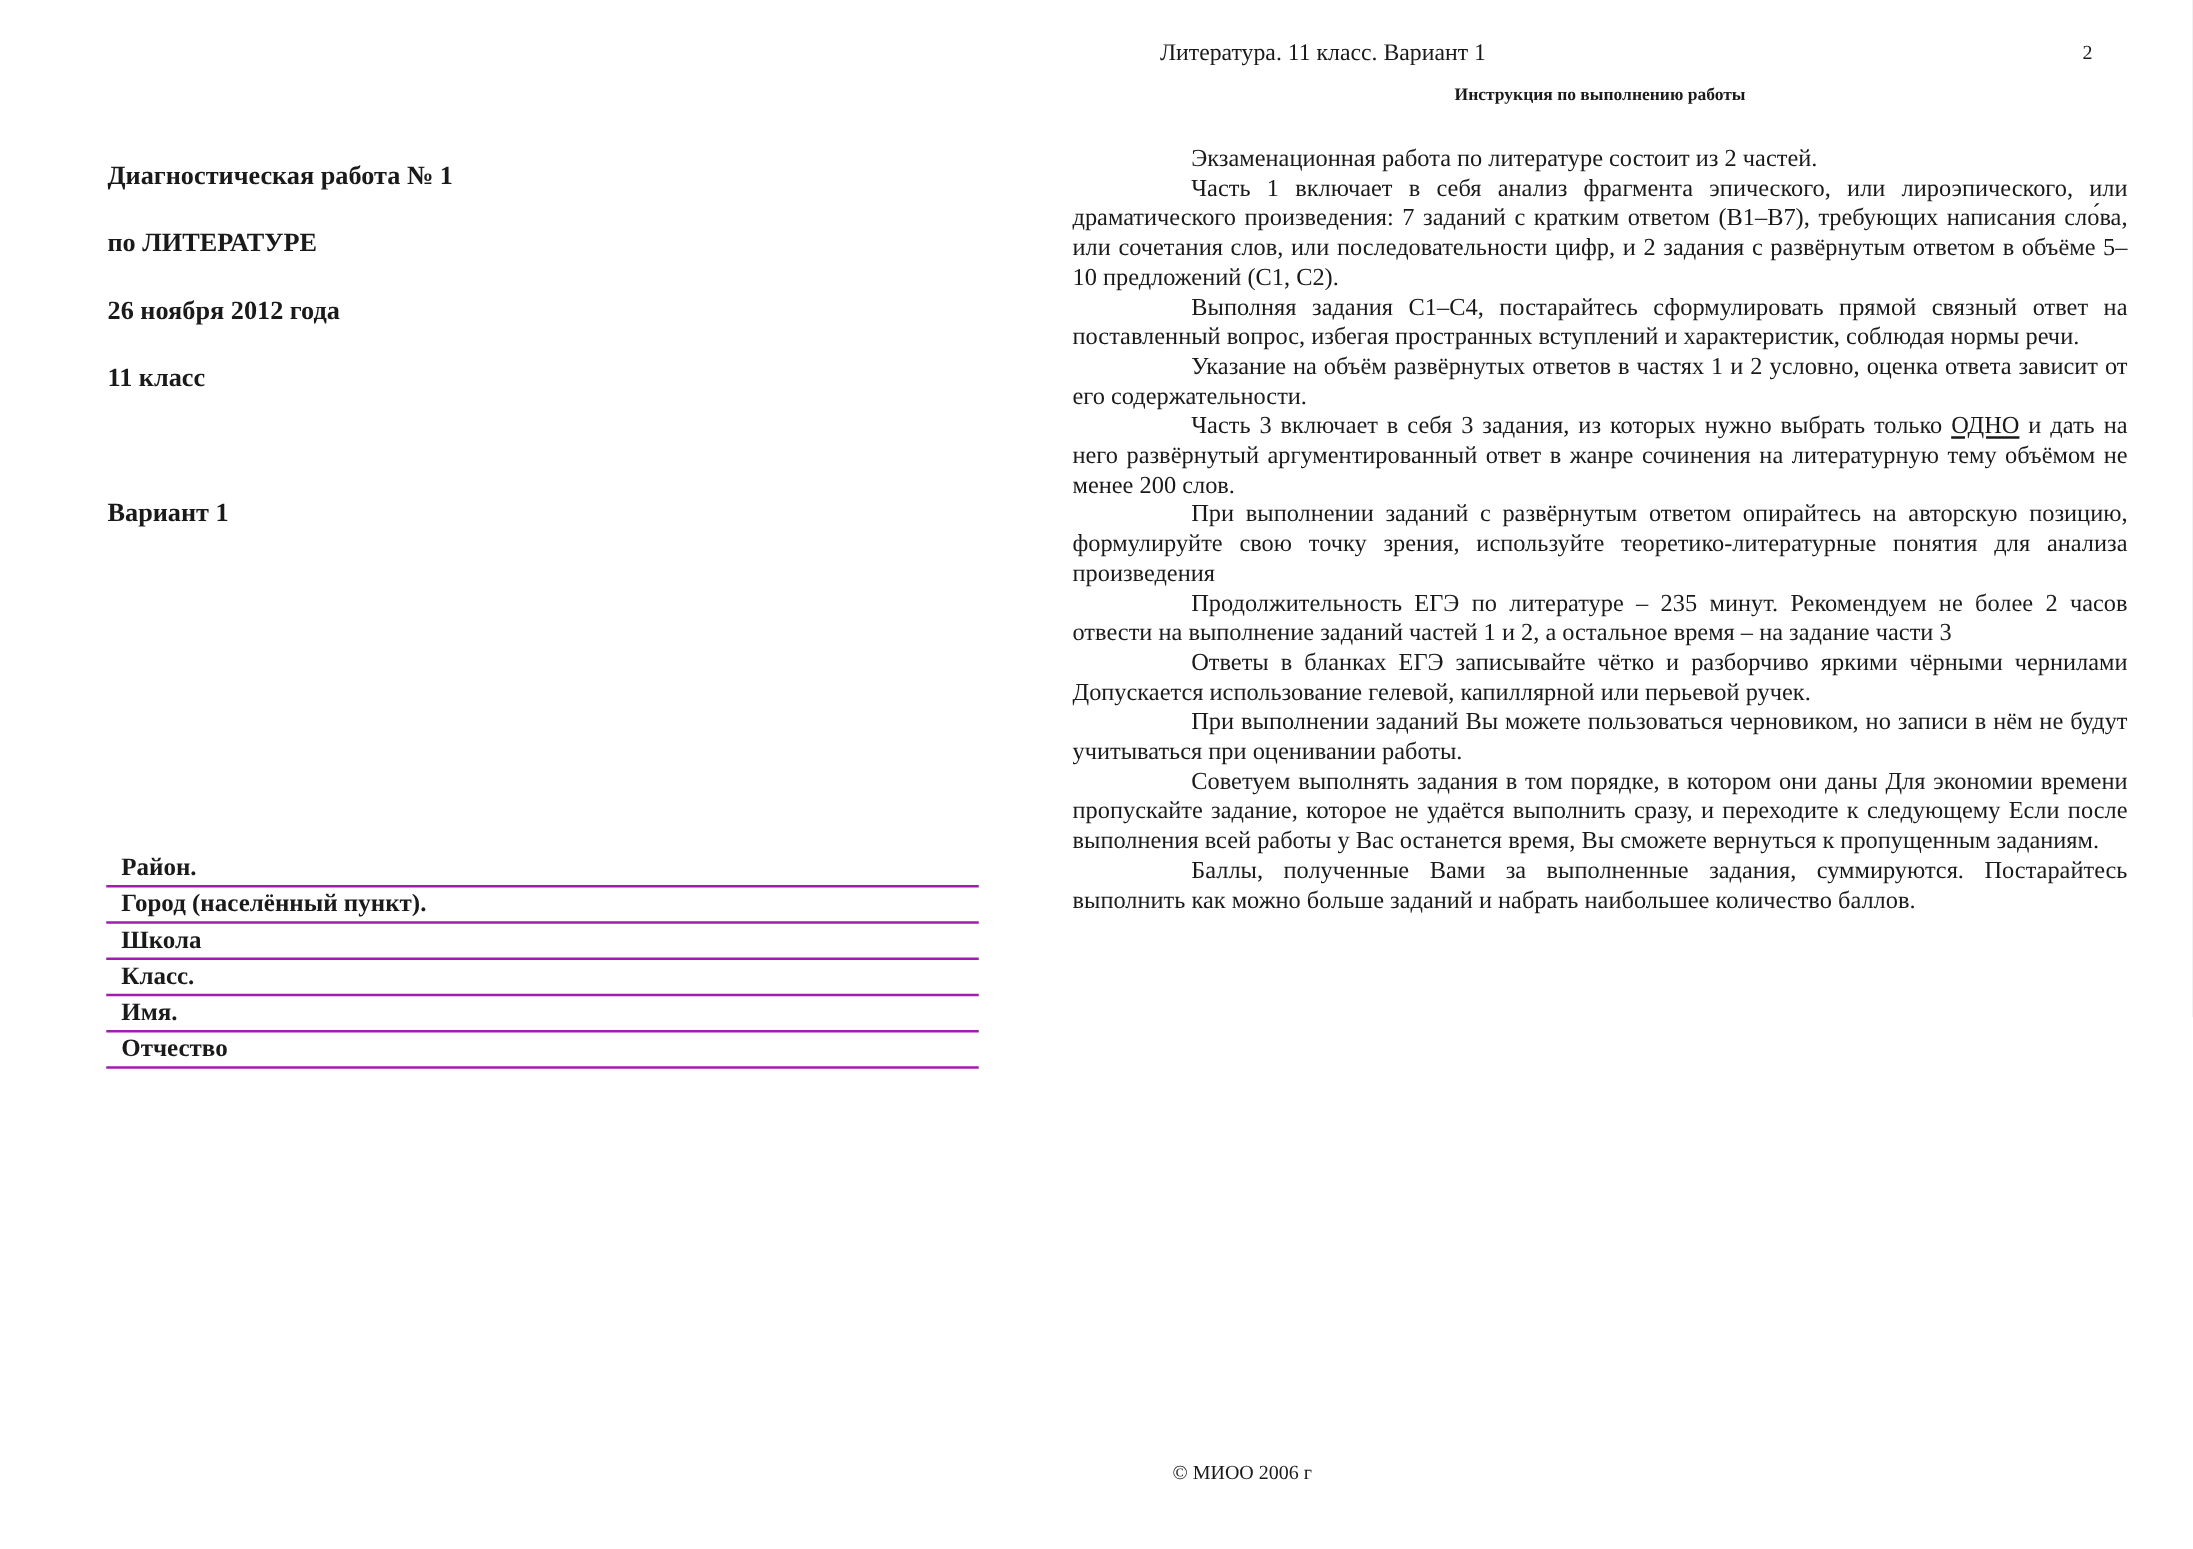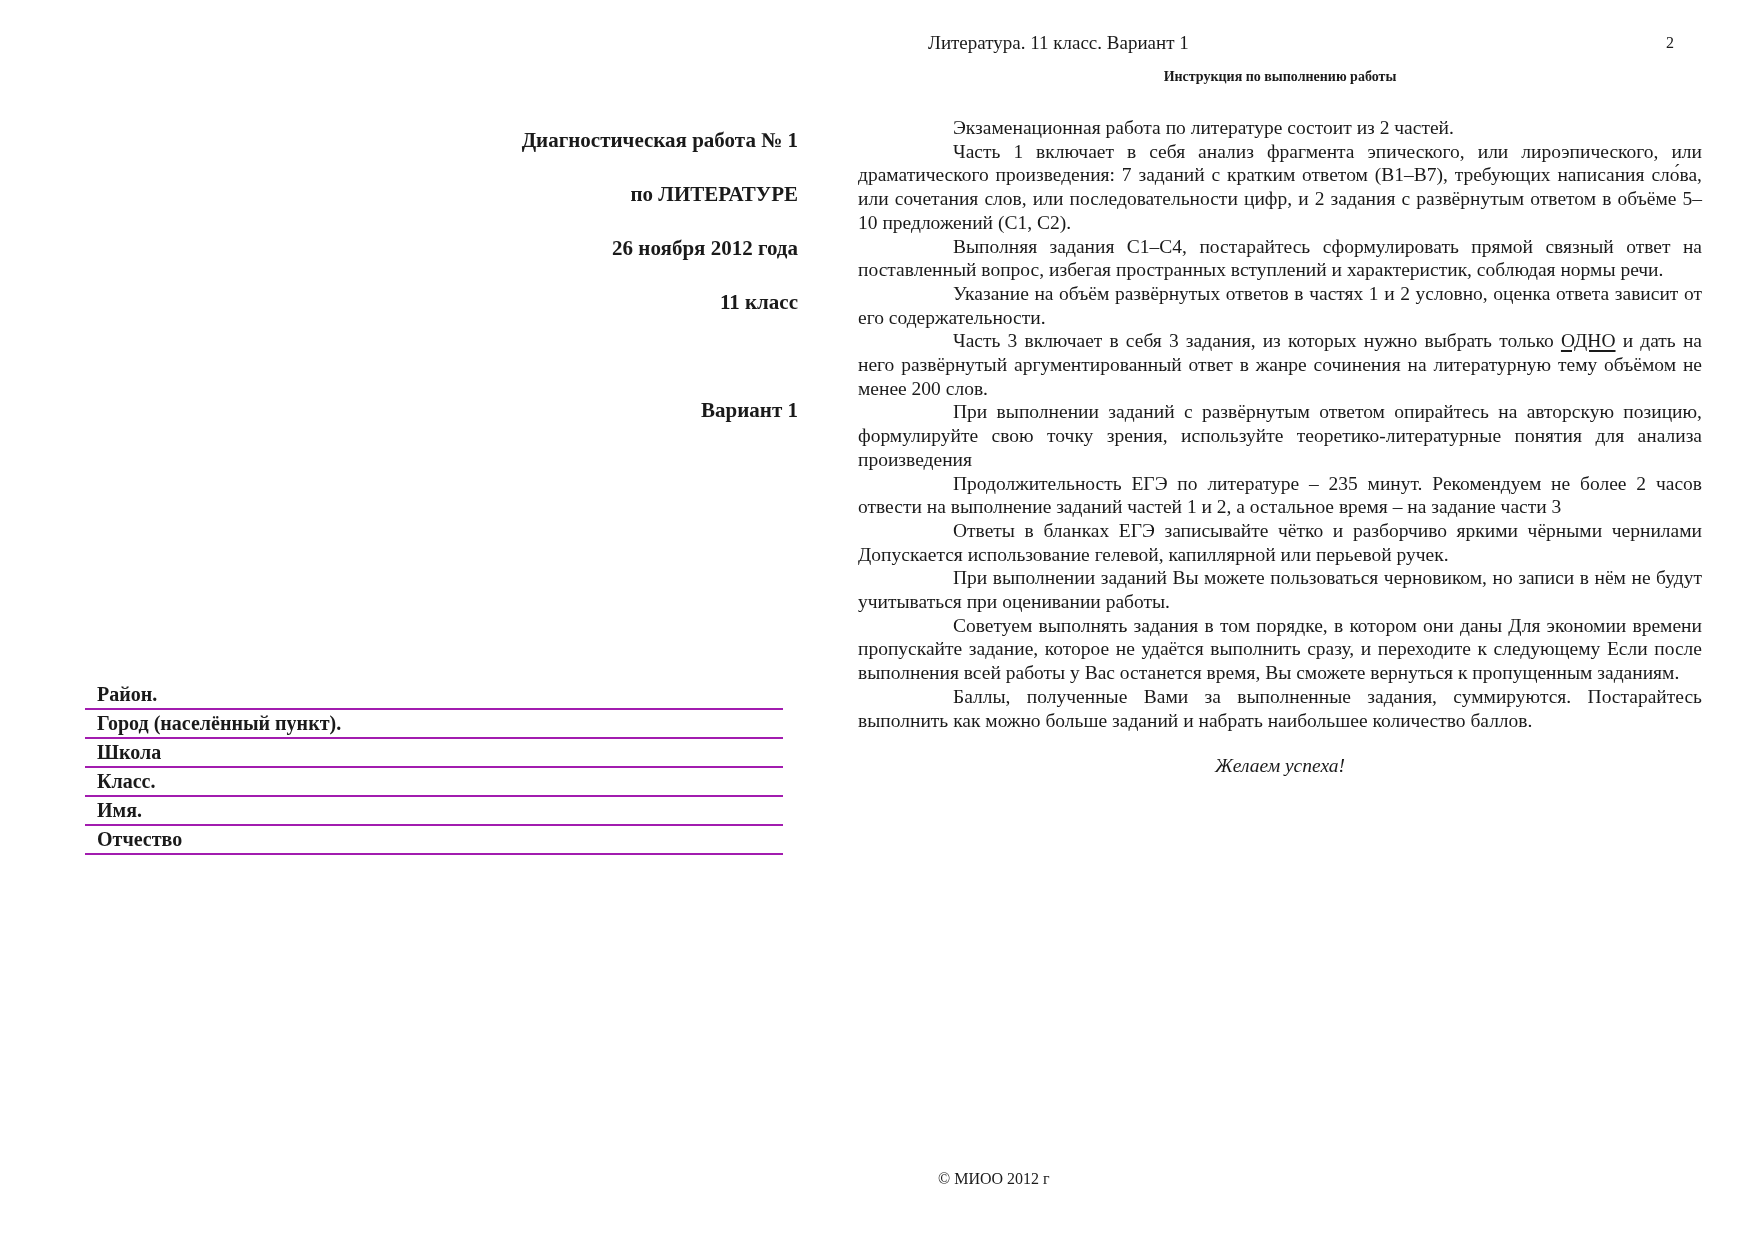--- a/index.html
+++ b/index.html
@@ -10,21 +10,21 @@
     background: #ffffff;
     font-family: "Liberation Serif", serif;
     color: #1a1a1a;
     overflow: hidden;
   }
   
   .lp-title-line {
     position: absolute;
     left: 86px;
     width: 712px;
-    text-align: right;
+    text-align: left;
     font-weight: bold;
     font-size: 21px;
     line-height: 24px;
     white-space: nowrap;
   }
   .form-block {
     position: absolute;
     left: 85px;
     top: 681px;
     width: 698px;
@@ -157,19 +157,18 @@
       <p class="body-p">Выполняя задания С1–С4, постарайтесь сформулировать прямой связный ответ на поставленный вопрос, избегая пространных вступлений и характеристик, соблюдая нормы речи.</p>
       <p class="body-p">Указание на объём развёрнутых ответов в частях 1 и 2 условно, оценка ответа зависит от его содержательности.</p>
       <p class="body-p"><span>Часть 3 включает в себя 3 задания, из которых нужно выбрать только </span><span class="u">ОДНО</span><span> и дать на него развёрнутый аргументированный ответ в жанре сочинения на литературную тему объёмом не менее 200 слов.</span></p>
       <p class="body-p">При выполнении заданий с развёрнутым ответом опирайтесь на авторскую позицию, формулируйте свою точку зрения, используйте теоретико-литературные понятия для анализа произведения</p>
       <p class="body-p">Продолжительность ЕГЭ по литературе – 235 минут. Рекомендуем не более 2 часов отвести на выполнение заданий частей 1 и 2, а остальное время – на задание части 3</p>
       <p class="body-p">Ответы в бланках ЕГЭ записывайте чётко и разборчиво яркими чёрными чернилами Допускается использование гелевой, капиллярной или перьевой ручек.</p>
       <p class="body-p">При выполнении заданий Вы можете пользоваться черновиком, но записи в нём не будут учитываться при оценивании работы.</p>
       <p class="body-p">Советуем выполнять задания в том порядке, в котором они даны Для экономии времени пропускайте задание, которое не удаётся выполнить сразу, и переходите к следующему Если после выполнения всей работы у Вас останется время, Вы сможете вернуться к пропущенным заданиям.</p>
       <p class="body-p">Баллы, полученные Вами за выполненные задания, суммируются. Постарайтесь выполнить как можно больше заданий и набрать наибольшее количество баллов.</p>
 
-      <p class="closing">Желаем успеха!</p>
     </div>
 
-    <div class="rp-footer">© МИОО 2012 г</div>
+    <div class="rp-footer">© МИОО 2006 г</div>
   </div>
 
 </div>
 
 </body></html>

